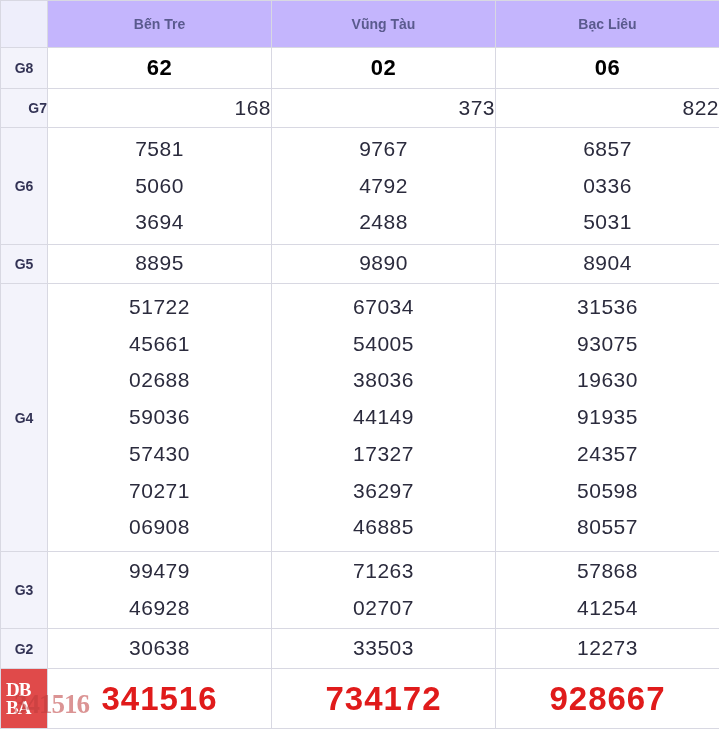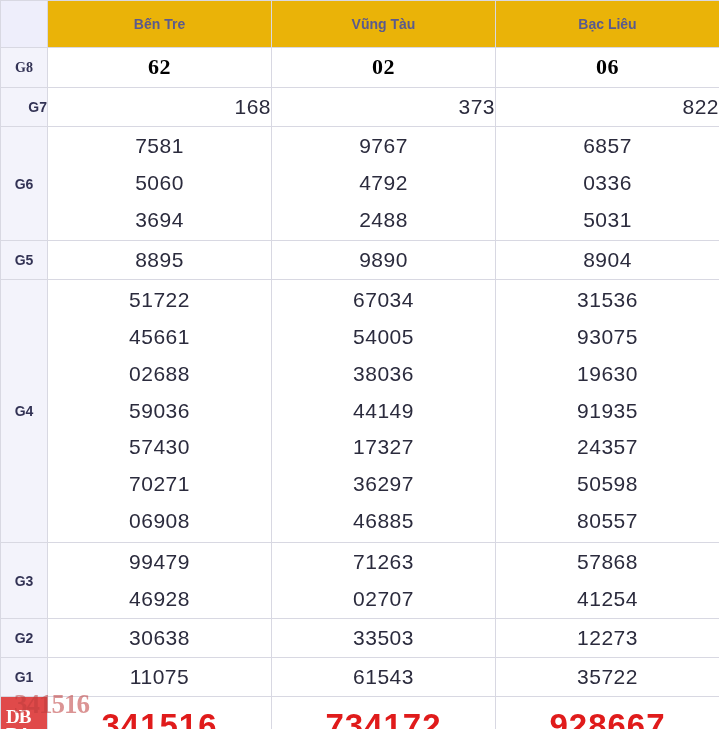--- a/index.html
+++ b/index.html
@@ -22,21 +22,21 @@
   .lottery-table td, .lottery-table th {
     border: 1px solid #d8d8e2;
     text-align: center;
     vertical-align: middle;
     padding: 0;
   }
   col.label-col { width: 47px; }
   col.prov-col { width: 224px; }
 
   thead th {
-    background: #eab308;
+    background: #c4b5fd;
     color: #5a5a8e;
     font-size: 14px;
     font-weight: bold;
     height: 46px;
     border-top: none;
   }
   thead th.corner {
     background: #eeeefb;
   }
   td.label {
@@ -57,21 +57,21 @@
     color: #000000;
     font-weight: bold;
     font-size: 22px;
   }
   td.num.g1-special {
     color: #e01b1b;
     font-weight: bold;
     font-size: 33px;
     letter-spacing: 1px;
   }
-  tr.row-g8 td { height: 39px; font-family: Liberation Serif, serif; }
+  tr.row-g8 td { height: 39px; }
   tr.row-g7 td { height: 38px; text-align: right; }
   tr.row-g6 td { height: 113px; }
   tr.row-g5 td { height: 38px; }
   tr.row-g4 td { height: 262px; }
   tr.row-g3 td { height: 75px; }
   tr.row-g2 td { height: 38px; }
   tr.row-g1 td { height: 38px; }
   tr.row-db td { height: 55px; }
   tr.row-db td.label {
     background: #e04a4a;
@@ -248,32 +248,20 @@
         <span>30638</span>
       </td>
       <td class="num cell-stack">
         <span>33503</span>
       </td>
       <td class="num cell-stack">
         <span>12273</span>
       </td>
     </tr>
 
-    <tr class="row-g1">
-      <td class="label">G1</td>
-      <td class="num cell-stack">
-        <span>11075</span>
-      </td>
-      <td class="num cell-stack">
-        <span>61543</span>
-      </td>
-      <td class="num cell-stack">
-        <span>35722</span>
-      </td>
-    </tr>
 
     <tr class="row-db">
       <td class="label">
         <span class="db-watermark">
           <span class="l1">DB</span>
           <span class="l2">BA</span>
         </span>
       </td>
       <td class="num g1-special cell-stack">
         <span>341516</span>

